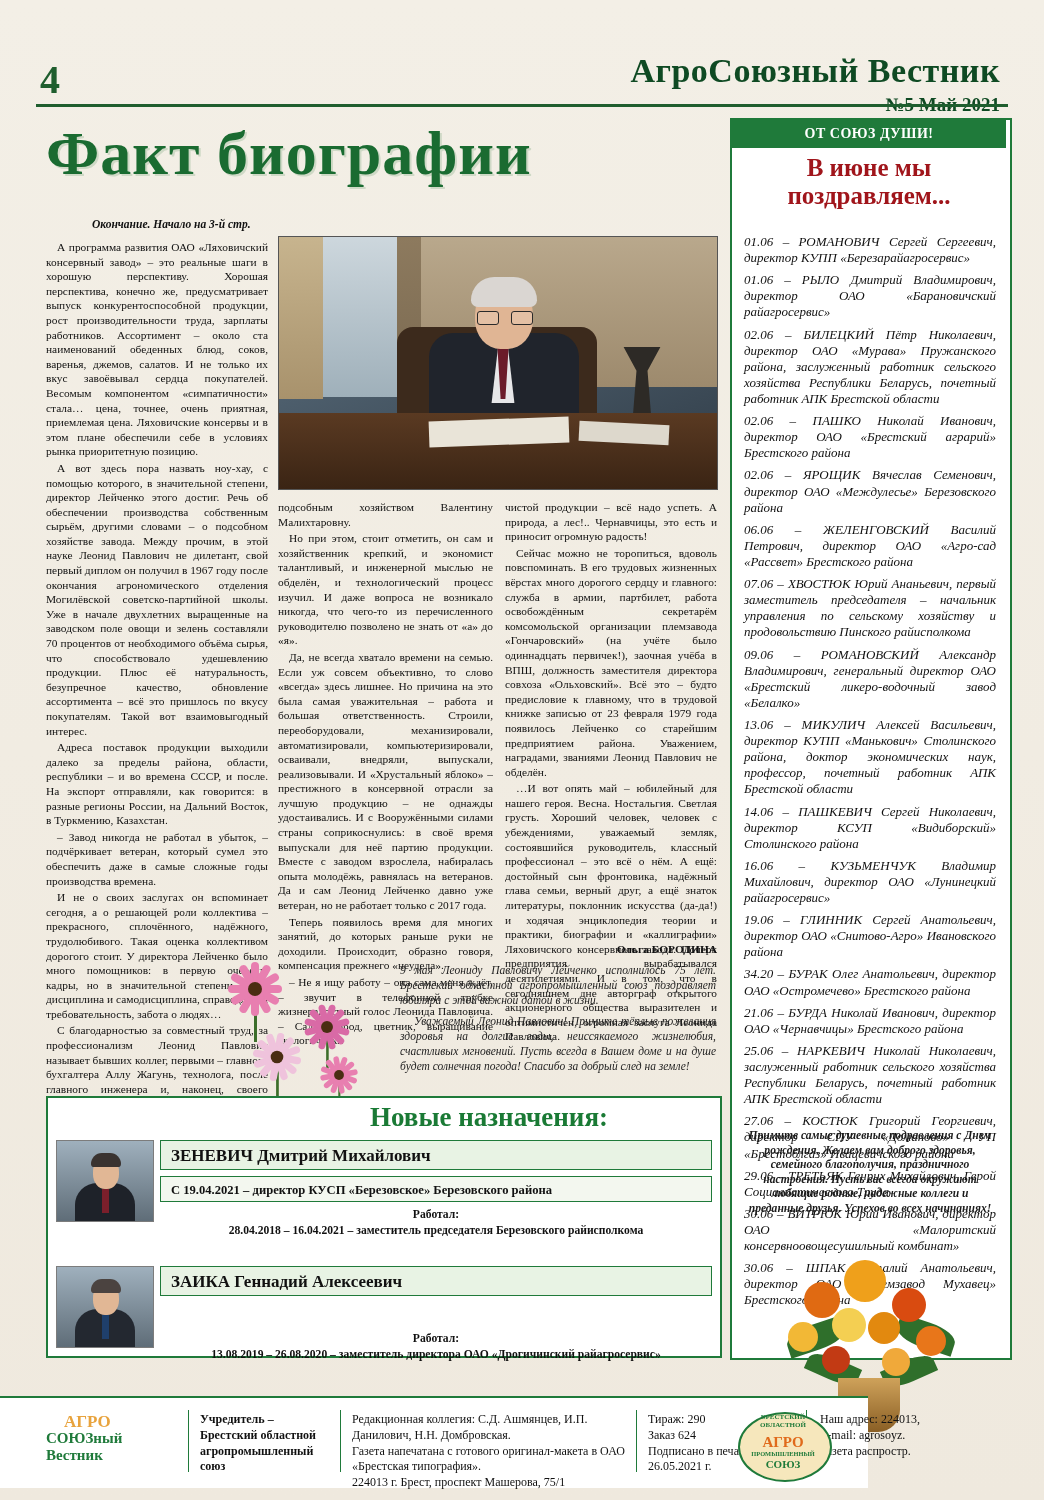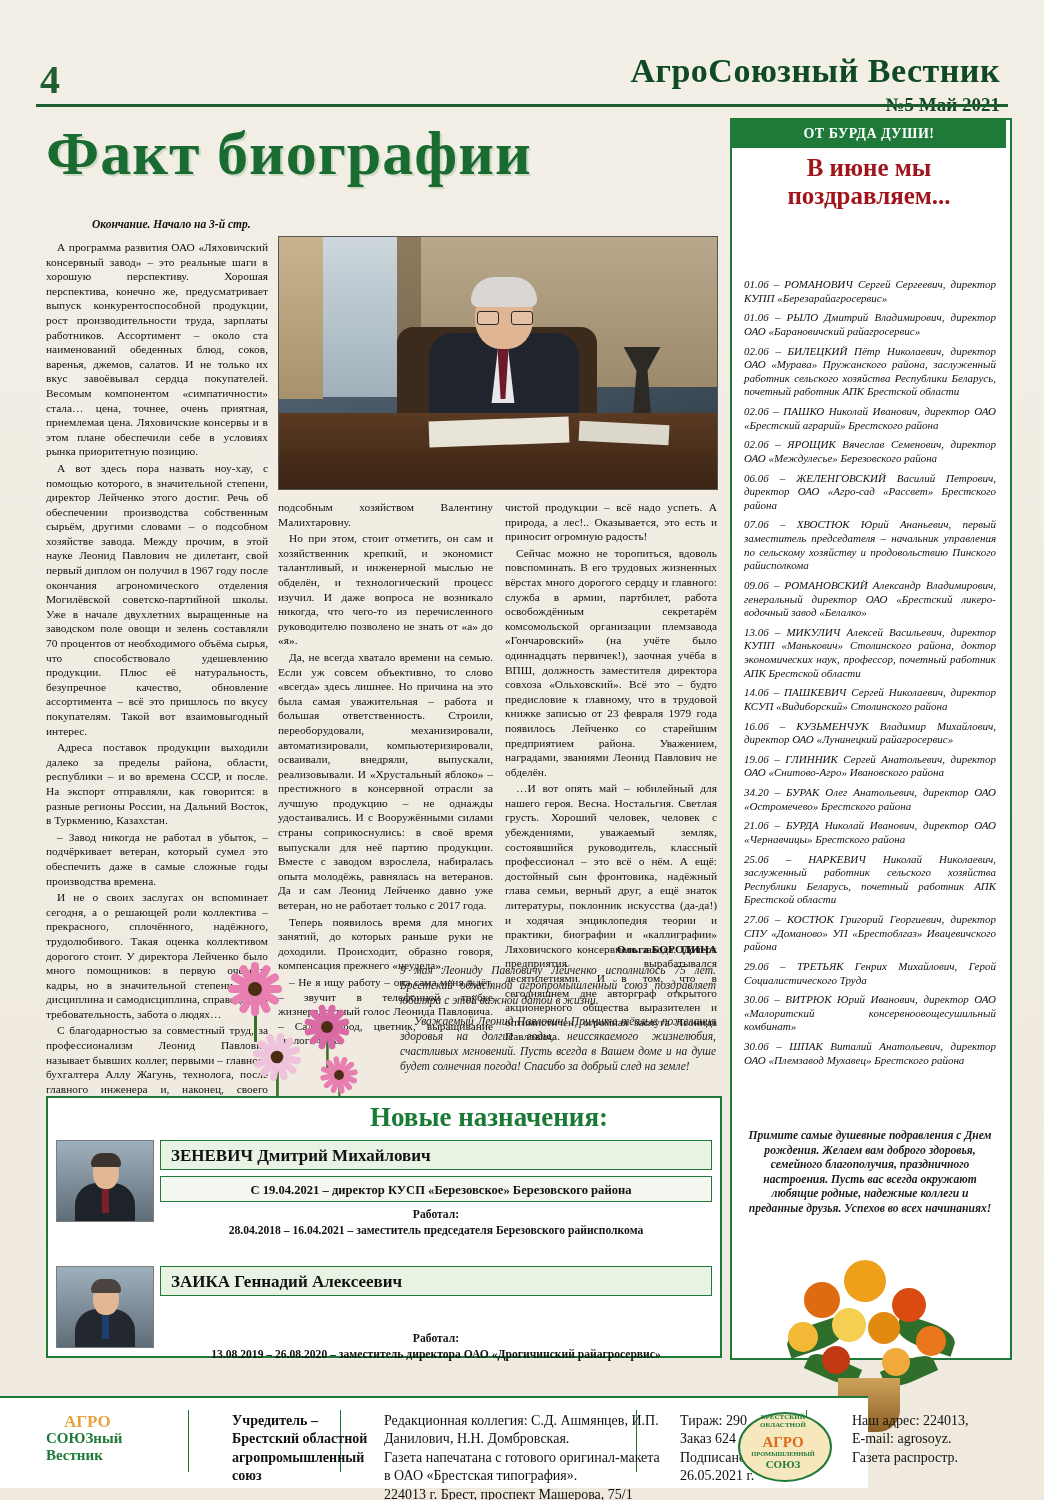--- a/index.html
+++ b/index.html
@@ -122,21 +122,21 @@
   .ap1{top:42px;}
   .ap2{top:168px;}
   .ap-name{
     position:absolute;left:112px;width:552px;height:30px;
     background:#e8f3e4;border:1px solid #1f7a3a;
     font-size:17px;font-weight:bold;color:#111;line-height:30px;padding-left:10px;box-sizing:border-box;
   }
   .ap-role{
     position:absolute;left:112px;width:552px;height:26px;
     background:#f3f7ef;border:1px solid #1f7a3a;
-    font-size:12.6px;font-weight:bold;color:#111;line-height:26px;padding-left:10px;box-sizing:border-box;text-align:center;
+    font-size:12.6px;font-weight:bold;color:#111;line-height:26px;padding-left:10px;box-sizing:border-box;
   }
   .ap-workedlbl{
     position:absolute;left:112px;width:552px;text-align:center;
     font-size:11.6px;font-weight:bold;color:#111;
   }
   .ap-worked{
     position:absolute;left:112px;width:552px;text-align:center;
     font-size:11.6px;font-weight:bold;color:#111;
   }
   
@@ -148,21 +148,21 @@
     position:absolute;left:0;top:0;width:274px;height:28px;
     background:#1f7a3a;color:#fff;text-align:center;line-height:28px;
     font-size:14px;font-weight:bold;letter-spacing:.5px;
   }
   .congr-title{
     position:absolute;left:0;top:34px;width:274px;text-align:center;
     font-size:25px;font-weight:bold;color:#a0151b;line-height:1.12;
   }
   .congr-list{
     position:absolute;left:12px;top:114px;width:252px;
-    font-size:11px;line-height:1.24;text-align:justify;margin-top:44px;
+    font-size:13px;line-height:1.24;text-align:justify;
   }
   .congr-list .it{margin-bottom:6px;font-style:italic;}
   .wish{
     position:absolute;left:14px;top:1009px;width:248px;
     font-size:11.6px;font-style:italic;font-weight:bold;text-align:center;line-height:1.26;color:#1b1b1b;
   }
   .bouquet{
     position:absolute;left:14px;top:1118px;width:248px;height:200px;
   }
   .bq-vase{position:absolute;left:92px;top:140px;width:62px;height:54px;background:linear-gradient(#cfa25a,#8a5f25);border-radius:0 0 22px 22px;}
@@ -171,21 +171,21 @@
   
   .footer{
     position:absolute;left:0;top:1396px;width:868px;height:90px;
     background:#ffffff;border-top:2px solid #1f7a3a;
   }
   .foot-logo{
     position:absolute;left:46px;top:14px;width:132px;height:42px;
   }
   .fl-agro{position:absolute;left:18px;top:0;font-size:17px;font-weight:bold;color:#e8a33d;}
   .fl-soyuz{position:absolute;left:0;top:18px;font-size:15px;font-weight:bold;color:#1f7a3a;}
-  .foot-col{position:absolute;font-size:14px;line-height:1.32;color:#111;margin-left:32px;}
+  .foot-col{position:absolute;font-size:12px;line-height:1.32;color:#111;}
   .fc1{left:200px;top:14px;width:140px;font-weight:bold;}
   .fc2{left:352px;top:14px;width:278px;}
   .fc3{left:648px;top:14px;width:160px;}
   .fc4{left:820px;top:14px;width:160px;}
   .vline{position:absolute;width:1px;background:#1f7a3a;top:12px;height:62px;}
   .foot-emblem{
     position:absolute;right:26px;top:6px;width:118px;height:82px;
   }
   .emb-circ{position:absolute;left:14px;top:8px;width:90px;height:66px;border-radius:50%;background:#f6e7bc;border:2px solid #1f7a3a;}
   .emb-t1{position:absolute;left:16px;top:10px;width:86px;text-align:center;font-size:7px;font-weight:bold;color:#1f7a3a;line-height:1.1;}
@@ -238,21 +238,21 @@
 
   <div class="col col2">
     <p style="text-indent:0">подсобным хозяйством Валентину Малихтаровну.</p>
     <p>Но при этом, стоит отметить, он сам и хозяйственник крепкий, и экономист талантливый, и инженерной мыслью не обделён, и технологический процесс изучил. И даже вопроса не возникало никогда, что чего-то из перечисленного руководителю позволено не знать от «а» до «я».</p>
     <p>Да, не всегда хватало времени на семью. Если уж совсем объективно, то слово «всегда» здесь лишнее. Но причина на это была самая уважительная – работа и большая ответственность. Строили, переоборудовали, механизировали, автоматизировали, компьютеризировали, осваивали, внедряли, выпускали, реализовывали. И «Хрустальный яблоко» – престижного в консервной отрасли за лучшую продукцию – не однажды удостаивались. И с Вооружёнными силами страны соприкоснулись: в своё время выпускали для неё партию продукции. Вместе с заводом взрослела, набиралась опыта молодёжь, равнялась на ветеранов. Да и сам Леонид Лейченко давно уже ветеран, но не работает только с 2017 года.</p>
     <p>Теперь появилось время для многих занятий, до которых раньше руки не доходили. Происходит, образно говоря, компенсация прежнего «неудела».</p>
     <p>– Не я ищу работу – она сама меня ждёт, – звучит в телефонной трубке жизнерадостный голос Леонида Павловича. – Сад, огород, цветник, выращивание экологически</p>
   </div>
 
   <div class="col col3">
-    <p style="text-indent:0">чистой продукции – всё надо успеть. А природа, а лес!..  Оказывается, это есть и приносит огромную радость!</p>
+    <p style="text-indent:0">чистой продукции – всё надо успеть. А природа, а лес!..  Чернавчицы, это есть и приносит огромную радость!</p>
     <p>Сейчас можно не торопиться, вдоволь повспоминать. В его трудовых жизненных вёрстах много дорогого сердцу и главного: служба в армии, партбилет, работа освобождённым секретарём комсомольской организации племзавода «Гончаровский» (на учёте было одиннадцать первичек!), заочная учёба в ВПШ, должность заместителя директора совхоза «Ольховский». Всё это – будто предисловие к главному, что в трудовой книжке записью от 23 февраля 1979 года появилось Лейченко со старейшим предприятием района. Уважением, наградами, званиями Леонид Павлович не обделён.</p>
     <p>…И вот опять май – юбилейный для нашего героя. Весна. Ностальгия. Светлая грусть. Хороший человек, человек с убеждениями, уважаемый земляк, состоявшийся руководитель, классный профессионал – это всё о нём. А ещё: достойный сын фронтовика, надёжный глава семьи, верный друг, а ещё знаток литературы, поклонник искусства (да-да!)  и ходячая энциклопедия теории и практики, биографии и «каллиграфии» Ляховичского консервного завода. Почерк предприятия вырабатывался десятилетиями. И в том, что в сегодняшнем дне авторграф открытого акционерного общества выразителен и оптимистичен, огромная заслуга Леонида Павловича.</p>
   </div>
 
   <div class="byline">Ольга БОРОДИНА</div>
 
   <div class="notebox">
     <div class="txt">
       <div>9 мая Леониду Павловичу Лейченко исполнилось 75 лет. Брестский областной агропромышленный союз поздравляет юбиляра с этой важной датой в жизни.</div>
       <div class="p2">Уважаемый Леонид Павлович! Примите тёплые пожелания здоровья на долгие годы, неиссякаемого жизнелюбия, счастливых мгновений. Пусть всегда в Вашем доме и на душе будет солнечная погода! Спасибо за добрый след на земле!</div>
@@ -352,21 +352,21 @@
         <div class="tie" style="background:#1f3f6b"></div>
         <div class="face"></div>
         <div class="hair" style="background:#4b4340"></div>
     </div>
     <div class="ap-name" style="top:168px;">ЗАИКА  Геннадий Алексеевич</div>
     <div class="ap-workedlbl" style="top:234px;">Работал:</div>
     <div class="ap-worked" style="top:250px;">13.08.2019 – 26.08.2020 – заместитель директора ОАО «Дрогичинский райагросервис»</div>
   </div>
 
   <div class="rightcol">
-    <div class="ot-vsey">ОТ БУРДА ДУШИ!</div>
+    <div class="ot-vsey">ОТ СОЮЗ ДУШИ!</div>
     <div class="congr-title">В июне мы поздравляем...</div>
 
     <div class="congr-list">
       <div class="it">01.06 – РОМАНОВИЧ Сергей Сергеевич, директор КУПП «Березарайагросервис»</div>
       <div class="it">01.06 – РЫЛО Дмитрий Владимирович, директор ОАО «Барановичский райагросервис»</div>
       <div class="it">02.06 – БИЛЕЦКИЙ Пётр Николаевич, директор ОАО «Мурава» Пружанского района, заслуженный работник сельского хозяйства Республики Беларусь, почетный работник АПК Брестской области</div>
       <div class="it">02.06 – ПАШКО Николай Иванович, директор ОАО «Брестский аграрий» Брестского района</div>
       <div class="it">02.06 – ЯРОЩИК Вячеслав Семенович, директор ОАО «Междулесье» Березовского района</div>
       <div class="it">06.06 – ЖЕЛЕНГОВСКИЙ Василий Петрович, директор ОАО «Агро-сад «Рассвет» Брестского района</div>
       <div class="it">07.06 – ХВОСТЮК Юрий Ананьевич, первый заместитель председателя – начальник управления по сельскому хозяйству и продовольствию Пинского райисполкома</div>

